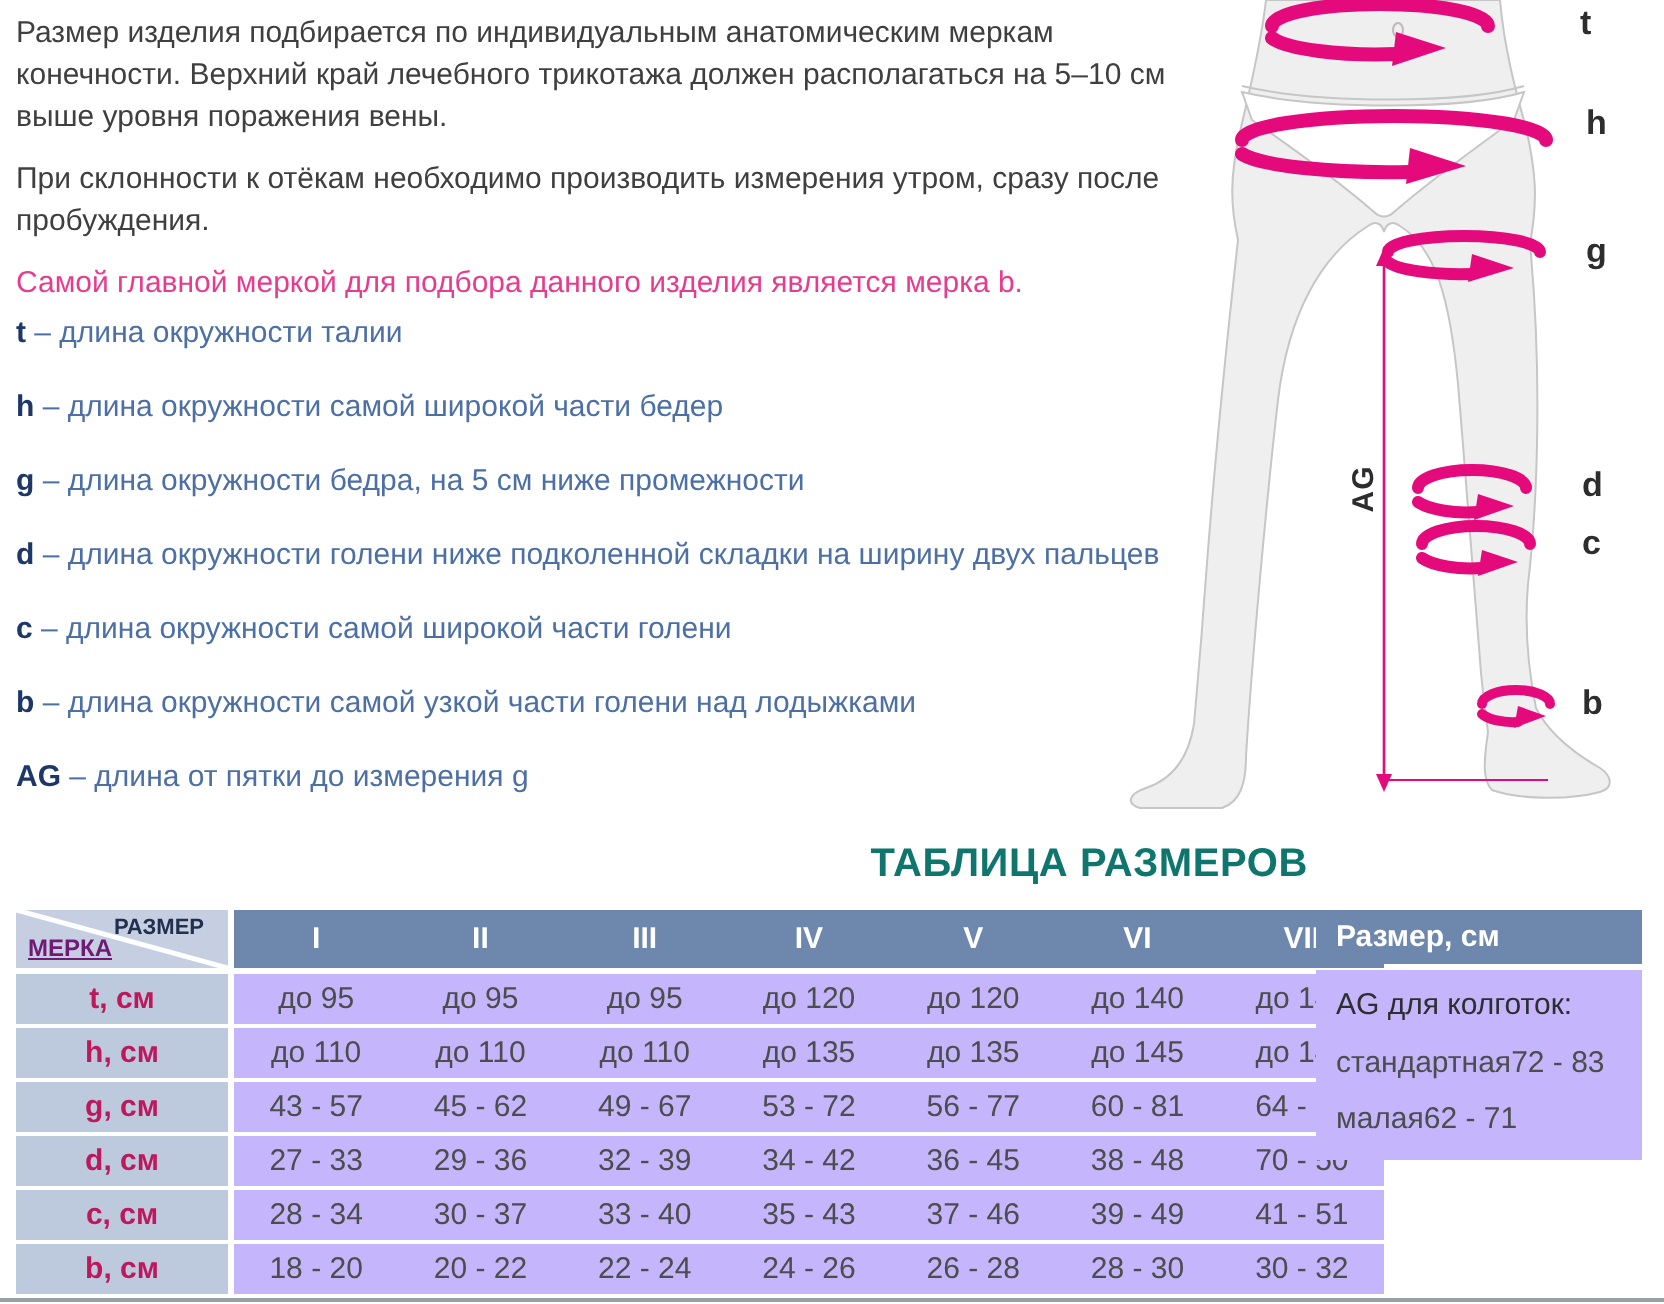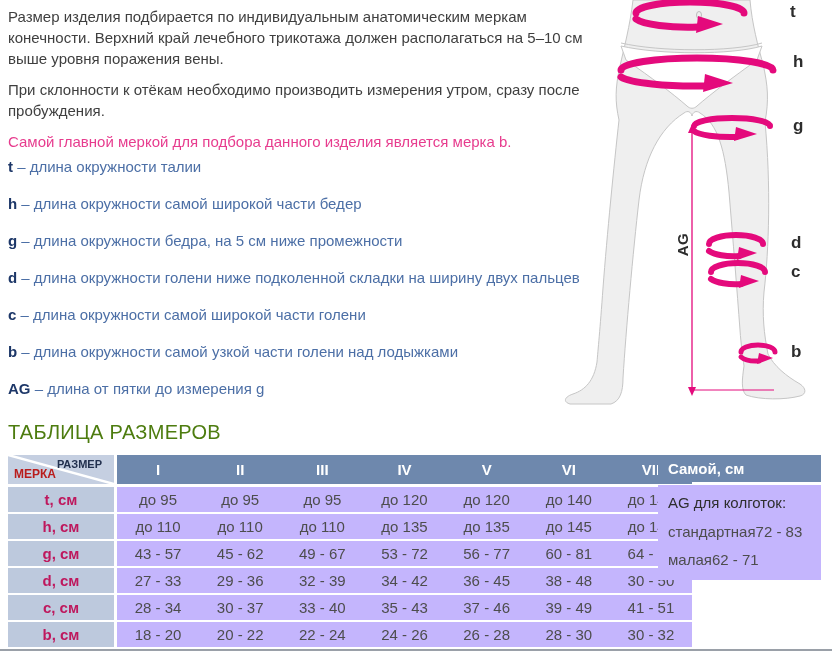--- a/index.html
+++ b/index.html
@@ -21,30 +21,30 @@
   .figlabel.lt { left:230px; top:2px; }
   .figlabel.lh { left:233px; top:52px; }
   .figlabel.lg { left:233px; top:116px; }
   .figlabel.ld { left:231px; top:233px; }
   .figlabel.lc { left:231px; top:262px; }
   .figlabel.lb { left:231px; top:342px; }
   .figlabel.lag { left:102px; top:236px; width:40px; text-align:center;
                   font-size:15px; letter-spacing:0.5px; transform:rotate(-90deg); }
 
   
-  .tabletitle { position:absolute; left:8px; top:421px; width:646px; text-align:left;
-                font-size:20px; font-weight:normal; color:#4d7c0f; letter-spacing:0.3px; }
+  .tabletitle { position:absolute; left:8px; top:421px; width:646px; text-align:right;
+                font-size:20px; font-weight:bold; color:#0f766e; letter-spacing:0.3px; }
 
   
   .sizetable { position:absolute; left:8px; top:455px; width:684px; }
   .thead { display:flex; height:29px; margin-bottom:3px; }
   .corner { position:relative; width:106px; height:29px; background:#c5cfe1; flex:0 0 106px; }
   .corner svg { position:absolute; left:0; top:0; }
   .corner-top { position:absolute; right:12px; top:3px; font-size:11px; font-weight:bold; color:#22304e; }
-  .corner-bottom { position:absolute; left:6px; bottom:3px; font-size:12px; font-weight:bold; color:#b91c1c; }
+  .corner-bottom { position:absolute; left:6px; bottom:3px; font-size:12px; font-weight:bold; color:#701a75;text-decoration:underline; }
   .headgap { width:3px; flex:0 0 3px; background:#fff; }
   .headcols { flex:1; display:flex; background:#6e88ad; }
   .headcols .hcell { flex:1; display:flex; align-items:center; justify-content:center;
                      color:#fff; font-weight:bold; font-size:15px; }
   .trow { display:flex; height:25px; margin-bottom:2px; }
   .tlabel { flex:0 0 106px; background:#bdc9dd; display:flex; align-items:center; justify-content:center;
             font-size:15px; font-weight:bold; color:#be185d; }
   .rowgap { flex:0 0 3px; background:#fff; }
   .tdata { flex:1; display:flex; background:#c4b5fd; }
   .tdata .tcell { flex:1; display:flex; align-items:center; justify-content:center;
@@ -248,21 +248,21 @@
     <div class="trow">
       <div class="tlabel">d, см</div>
       <div class="rowgap"></div>
       <div class="tdata">
         <div class="tcell">27 - 33</div>
         <div class="tcell">29 - 36</div>
         <div class="tcell">32 - 39</div>
         <div class="tcell">34 - 42</div>
         <div class="tcell">36 - 45</div>
         <div class="tcell">38 - 48</div>
-        <div class="tcell">30 - 50</div>
+        <div class="tcell">70 - 50</div>
       </div>
     </div>
 
     <div class="trow">
       <div class="tlabel">c, см</div>
       <div class="rowgap"></div>
       <div class="tdata">
         <div class="tcell">28 - 34</div>
         <div class="tcell">30 - 37</div>
         <div class="tcell">33 - 40</div>
@@ -282,21 +282,21 @@
         <div class="tcell">22 - 24</div>
         <div class="tcell">24 - 26</div>
         <div class="tcell">26 - 28</div>
         <div class="tcell">28 - 30</div>
         <div class="tcell">30 - 32</div>
       </div>
     </div>
   </div>
 
   <div class="lenpanel">
-    <div class="lenhead">Самой, см</div>
+    <div class="lenhead">Размер, см</div>
     <div class="lenbody">
       <div class="lensub">AG для колготок:</div>
       <div class="lenrow">
         <span>стандартная</span>
         <span>72 - 83</span>
       </div>
       <div class="lenrow">
         <span>малая</span>
         <span>62 - 71</span>
       </div>

